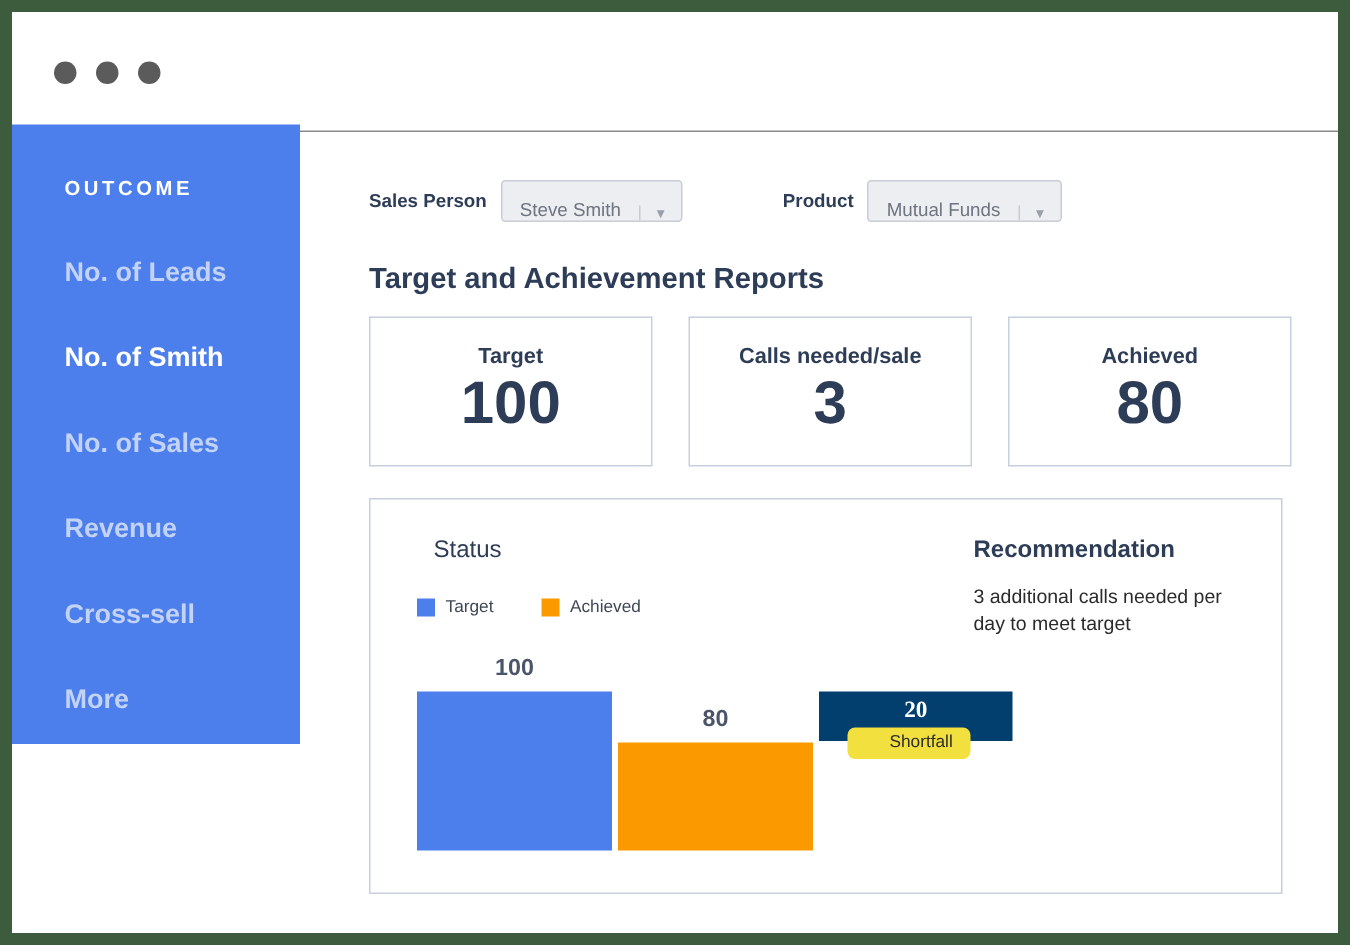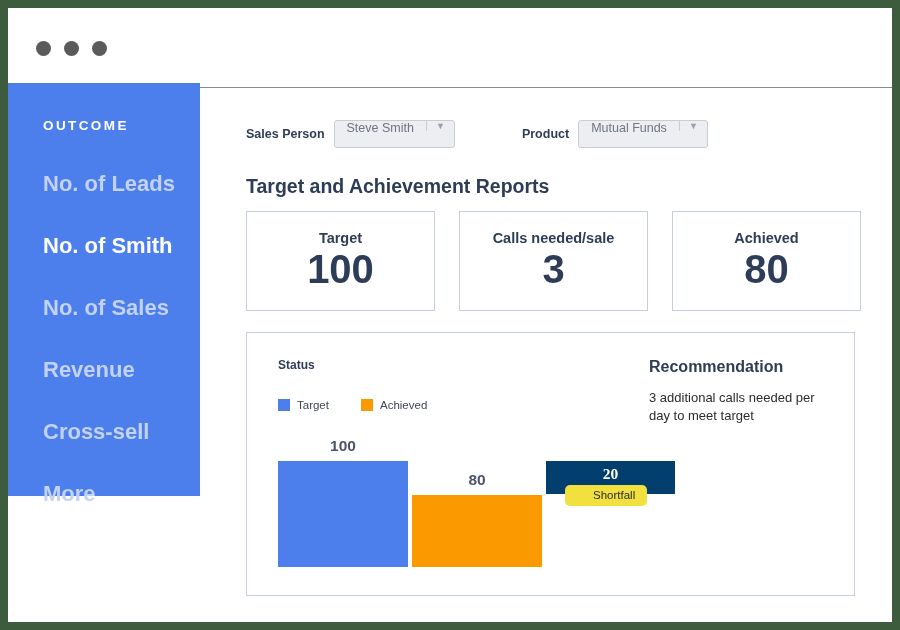--- a/index.html
+++ b/index.html
@@ -59,21 +59,21 @@
   #sidebar-title {
     color: #ffffff;
     font-size: 13.5px;
     font-weight: bold;
     letter-spacing: 2.4px;
     padding-left: 35px;
     margin-bottom: 38px;
   }
   .nav-item {
     color: #c3d2f7;
-    font-size: 22px;
+    font-size: 18px;
     font-weight: bold;
     padding-left: 35px;
     margin-bottom: 36px;
     cursor: pointer;
   }
   .nav-item.active {
     color: #ffffff;
   }
 
   
@@ -93,21 +93,21 @@
   }
   .filter-label {
     color: #2e3d57;
     font-size: 12.5px;
     font-weight: bold;
     margin-right: 9px;
     text-align: right;
   }
   .dropdown {
     display: flex;
-    align-items: flex-start;
+    align-items: flex-end;
     height: 28px;
     border: 1px solid #c8ccd4;
     border-radius: 3px;
     background: #eceef1;
     cursor: pointer;
   }
   .dropdown-value {
     display: flex;
     align-items: center;
     padding: 0 12px;
@@ -168,23 +168,23 @@
   #status-panel {
     position: absolute;
     left: 46px; top: 243px;
     width: 609px;
     height: 264px;
     border: 1px solid #c5cfe0;
     background: #ffffff;
   }
   #status-heading {
     position: absolute;
-    left: 31px; top: 25px;
-    font-size: 12px;
-    font-weight: bold;
+    left: 42px; top: 25px;
+    font-size: 16px;
+    font-weight: normal;
     color: #2e3d57;
   }
   #legend {
     position: absolute;
     left: 31px; top: 66px;
     display: flex;
     align-items: center;
   }
   .legend-item {
     display: flex;

